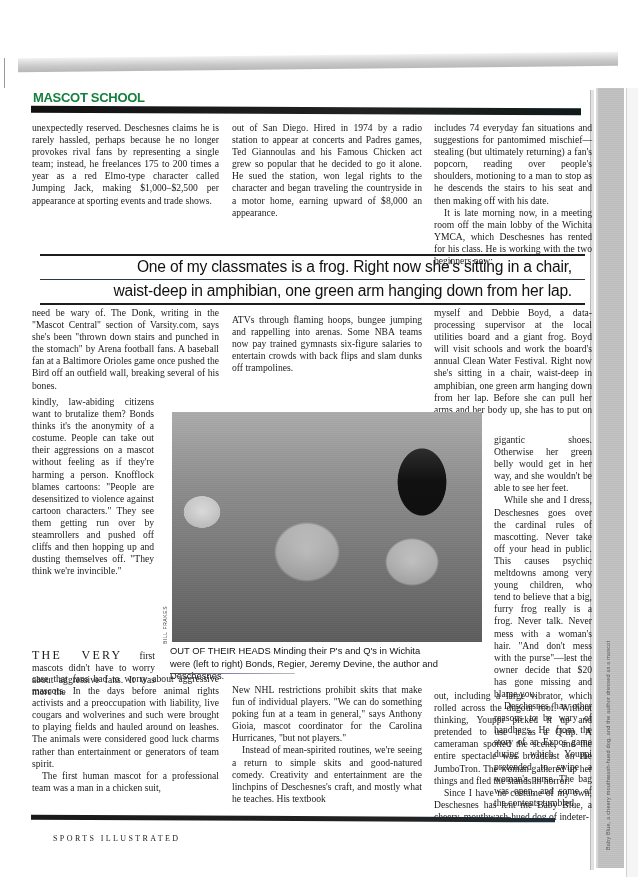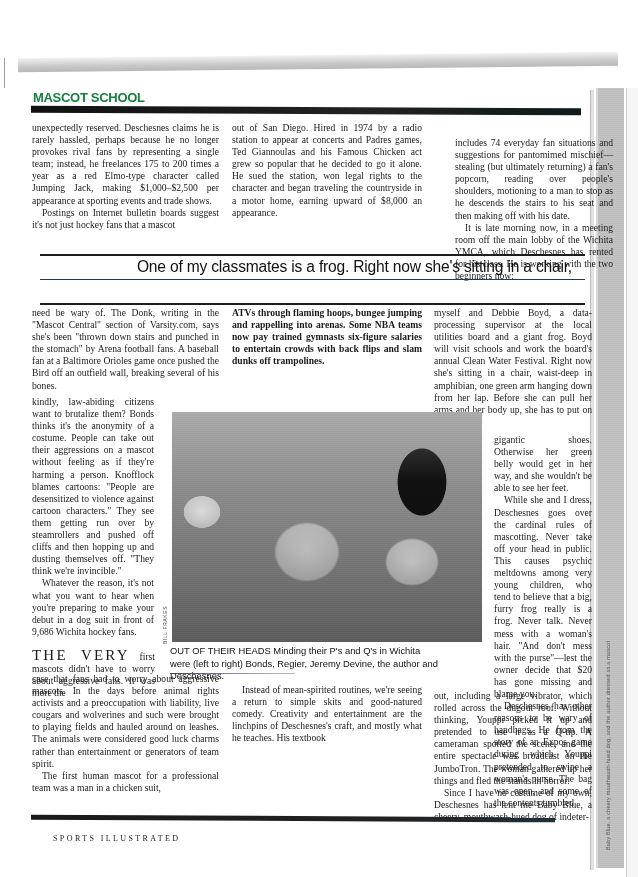--- a/index.html
+++ b/index.html
@@ -33,30 +33,30 @@
   .section-rule {
     position: absolute; left: 9px; top: 23px; width: 550px; height: 7px;
     background: linear-gradient(90deg, #111 0%, #222 60%, #0f1a1a 100%);
     transform: skewY(0.25deg);
   }
   .col { position: absolute; font-size: 9.6px; line-height: 12.1px; text-align: justify; }
   .col p { margin: 0; text-indent: 0; }
   .col p.ind { text-indent: 10px; }
   .c1-top { left: 10px; top: 38px; width: 187px; }
   .c2-top { left: 210px; top: 38px; width: 190px; }
-  .c3-top { left: 412px; top: 53px; width: 158px; margin-left: 21px; }
+  .c3-top { left: 412px; top: 38px; width: 158px; }
   .pull-rule { position: absolute; left: 18px; width: 545px; height: 2px; background: #1d1d1d; }
   .pull-rule.thin { height: 1px; background: #2a3a44; }
   .pull-quote {
     position: absolute; left: 5px; width: 545px; text-align: right;
     font-family: "Liberation Sans", sans-serif; font-size: 15.6px; line-height: 22px; color: #111; letter-spacing: -0.2px;
   }
   .c1-mid { left: 10px; top: 223px; width: 187px; }
   .c1-wrap { left: 10px; top: 307px; width: 122px; }
-  .c2-mid { left: 210px; top: 223px; width: 190px; font-weight: bold; }
+  .c2-mid { left: 210px; top: 230px; width: 190px; }
   .c3-mid { left: 412px; top: 223px; width: 158px; }
   .c3-wrap { left: 472px; top: 320px; width: 98px; margin-top: 32px; }
   .photo {
     position: absolute; left: 150px; top: 328px; width: 310px; height: 230px;
     background:
       radial-gradient(ellipse 40px 55px at 250px 70px, #111 0%, #111 60%, transparent 62%),
       radial-gradient(ellipse 55px 50px at 135px 140px, #dcdcdc 0%, #c8c8c8 55%, transparent 60%),
       radial-gradient(ellipse 45px 40px at 240px 150px, #e8e8e8 0%, #d0d0d0 55%, transparent 60%),
       radial-gradient(ellipse 30px 26px at 30px 100px, #e9e9e9 0%, #cfcfcf 60%, transparent 62%),
       repeating-linear-gradient(180deg, #8a8a8a 0px, #9a9a9a 1px, #7d7d7d 2px),
@@ -70,21 +70,21 @@
     font-family: "Liberation Sans", sans-serif; font-size: 5px; color: #333; letter-spacing: 0.6px;
   }
   .caption {
     position: absolute; left: 148px; top: 561px; width: 270px;
     font-family: "Liberation Sans", sans-serif; font-size: 9.4px; line-height: 12.5px; color: #111;
   }
   .caption .kicker { text-transform: uppercase; }
   .caption-rule { position: absolute; left: 148px; top: 590px; width: 125px; height: 1px; background: linear-gradient(90deg, #444, #88a, #bbb); }
   .c1-bot { left: 10px; top: 565px; width: 187px; }
   .c1-bot-wrap { left: 10px; top: 565px; width: 123px; }
-  .small-caps-lead { font-variant: small-caps; letter-spacing: 2.2px; font-size: 15px; }
+  .small-caps-lead { font-variant: small-caps; letter-spacing: 2.2px; font-size: 12px; }
   .c2-bot { left: 210px; top: 600px; width: 190px; }
   .c3-bot { left: 412px; top: 606px; width: 158px; }
   .bottom-rule {
     position: absolute; left: 9px; top: 732px; width: 524px; height: 5px;
     background: linear-gradient(90deg, #1a1a1a 0%, #222 70%, #1f2f3a 100%);
     transform: skewY(0.3deg);
   }
   .folio {
     position: absolute; left: 19px; top: 750px;
     font-family: "Liberation Serif", serif; font-size: 8px; letter-spacing: 2.4px; color: #222; padding-left: 12px;
@@ -99,41 +99,40 @@
 <div class="right-strip"></div>
 <div class="right-outer"></div>
 <div class="vertical-credit">Baby Blue, a cheery mouthwash-hued dog, and the author dressed as a mascot</div>
 
 <div class="page">
   <div class="section-title">MASCOT SCHOOL</div>
   <div class="section-rule"></div>
 
   <div class="col c1-top">
     <p>unexpectedly reserved. Deschesnes claims he is rarely hassled, perhaps because he no longer provokes rival fans by representing a single team; instead, he freelances 175 to 200 times a year as a red Elmo-type character called Jumping Jack, making $1,000–$2,500 per appearance at sporting events and trade shows.</p>
-    <p class="ind">Postings on Internet bulletin boards suggest it's not just hockey fans that a mascot</p>
   </div>
   <div class="col c2-top">
     <p>out of San Diego. Hired in 1974 by a radio station to appear at concerts and Padres games, Ted Giannoulas and his Famous Chicken act grew so popular that he decided to go it alone. He sued the station, won legal rights to the character and began traveling the countryside in a motor home, earning upward of $8,000 an appearance.</p>
   </div>
   <div class="col c3-top">
     <p>includes 74 everyday fan situations and suggestions for pantomimed mischief—stealing (but ultimately returning) a fan's popcorn, reading over people's shoulders, motioning to a man to stop as he descends the stairs to his seat and then making off with his date.</p>
     <p class="ind">It is late morning now, in a meeting room off the main lobby of the Wichita YMCA, which Deschesnes has rented for his class. He is working with the two beginners now:</p>
   </div>
 
   <div class="pull-rule" style="top:170px;"></div>
   <div class="pull-quote" style="top:172px;">One of my classmates is a frog. Right now she's sitting in a chair,</div>
   <div class="pull-rule thin" style="top:195px;"></div>
+  <div class="pull-quote" style="top:196px;">waist-deep in amphibian, one green arm hanging down from her lap.</div>
   <div class="pull-rule" style="top:219px;"></div>
 
   <div class="col c1-mid">
     <p>need be wary of. The Donk, writing in the "Mascot Central" section of Varsity.com, says she's been "thrown down stairs and punched in the stomach" by Arena football fans. A baseball fan at a Baltimore Orioles game once pushed the Bird off an outfield wall, breaking several of his bones.</p>
   </div>
   <div class="col c1-wrap" style="top:312px;">
     <p>kindly, law-abiding citizens want to brutalize them? Bonds thinks it's the anonymity of a costume. People can take out their aggressions on a mascot without feeling as if they're harming a person. Knofflock blames cartoons: "People are desensitized to violence against cartoon characters." They see them getting run over by steamrollers and pushed off cliffs and then hopping up and dusting themselves off. "They think we're invincible."</p>
-    <p class="ind">Whatever the reason, it's not what you want to hear when you're preparing to make your debut in a dog suit in front of 9,686 Wichita hockey fans.</p>
   </div>
 
   <div class="col c2-mid">
     <p>ATVs through flaming hoops, bungee jumping and rappelling into arenas. Some NBA teams now pay trained gymnasts six-figure salaries to entertain crowds with back flips and slam dunks off trampolines.</p>
   </div>
 
   <div class="col c3-mid">
     <p>myself and Debbie Boyd, a data-processing supervisor at the local utilities board and a giant frog. Boyd will visit schools and work the board's annual Clean Water Festival. Right now she's sitting in a chair, waist-deep in amphibian, one green arm hanging down from her lap. Before she can pull her arms and her body up, she has to put on her</p>
   </div>
   <div class="col c3-wrap" style="top:318px;">
@@ -153,20 +152,21 @@
 
   <div class="col c1-bot-wrap">
     <p><span class="small-caps-lead">THE VERY</span><span> first mascots didn't have to worry about aggressive fans. It was more the</span></p>
   </div>
   <div class="col c1-bot" style="top:589px;">
     <p>case that fans had to worry about aggressive mascots. In the days before animal rights activists and a preoccupation with liability, live cougars and wolverines and such were brought to playing fields and hauled around on leashes. The animals were considered good luck charms rather than entertainment or generators of team spirit.</p>
     <p class="ind">The first human mascot for a professional team was a man in a chicken suit,</p>
   </div>
 
   <div class="col c2-bot">
+    <p>New NHL restrictions prohibit skits that make fun of individual players. "We can do something poking fun at a team in general," says Anthony Gioia, mascot coordinator for the Carolina Hurricanes, "but not players."</p>
     <p class="ind">Instead of mean-spirited routines, we're seeing a return to simple skits and good-natured comedy. Creativity and entertainment are the linchpins of Deschesnes's craft, and mostly what he teaches. His textbook</p>
   </div>
 
   <div class="col c3-bot">
     <p>out, including a large vibrator, which rolled across the dugout roof. Without thinking, Youppi picked it up and pretended to use it as a Q-tip. A cameraman spotted the scene, and the entire spectacle was broadcast on the JumboTron. The woman gathered up her things and fled the stands in horror.</p>
     <p class="ind">Since I have no costume of my own, Deschesnes has lent me Baby Blue, a cheery, mouthwash-hued dog of indeter-</p>
   </div>
 
   <div class="bottom-rule"></div>
   <div class="folio">SPORTS ILLUSTRATED</div>

